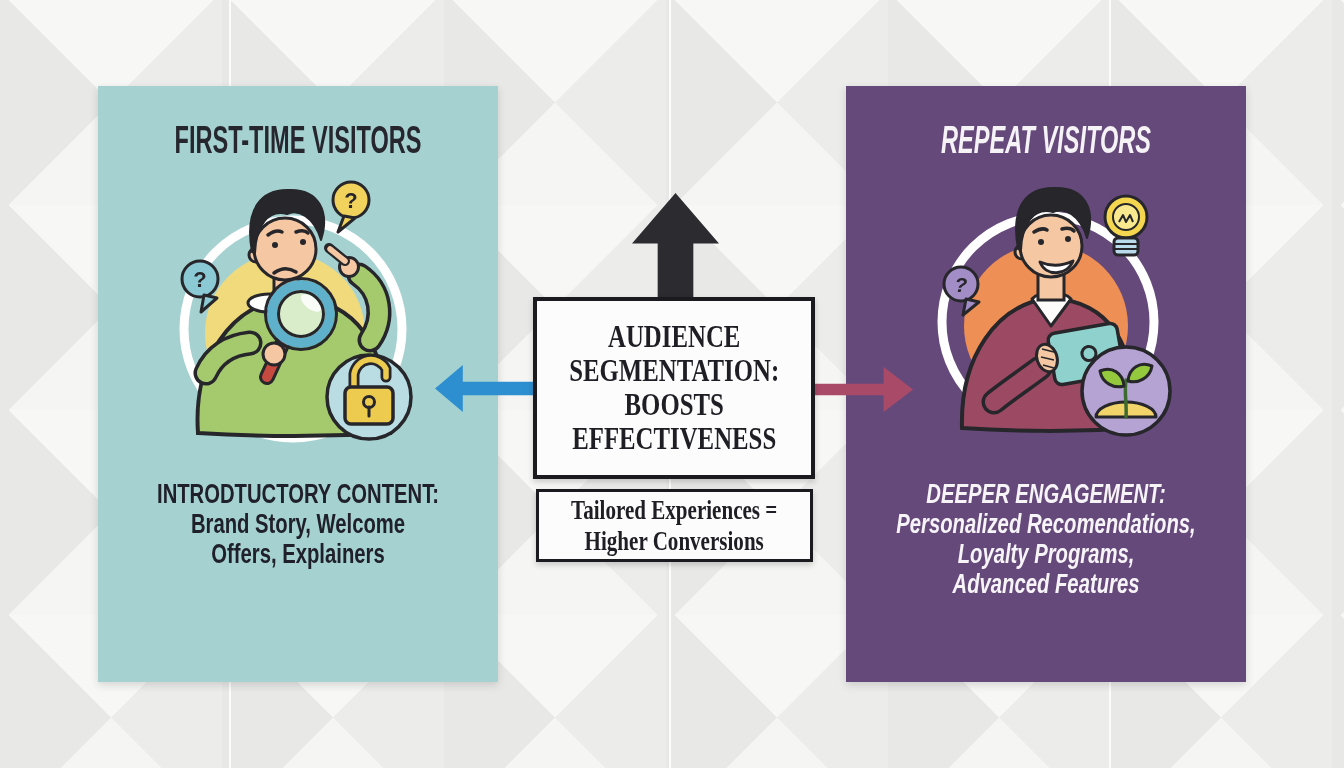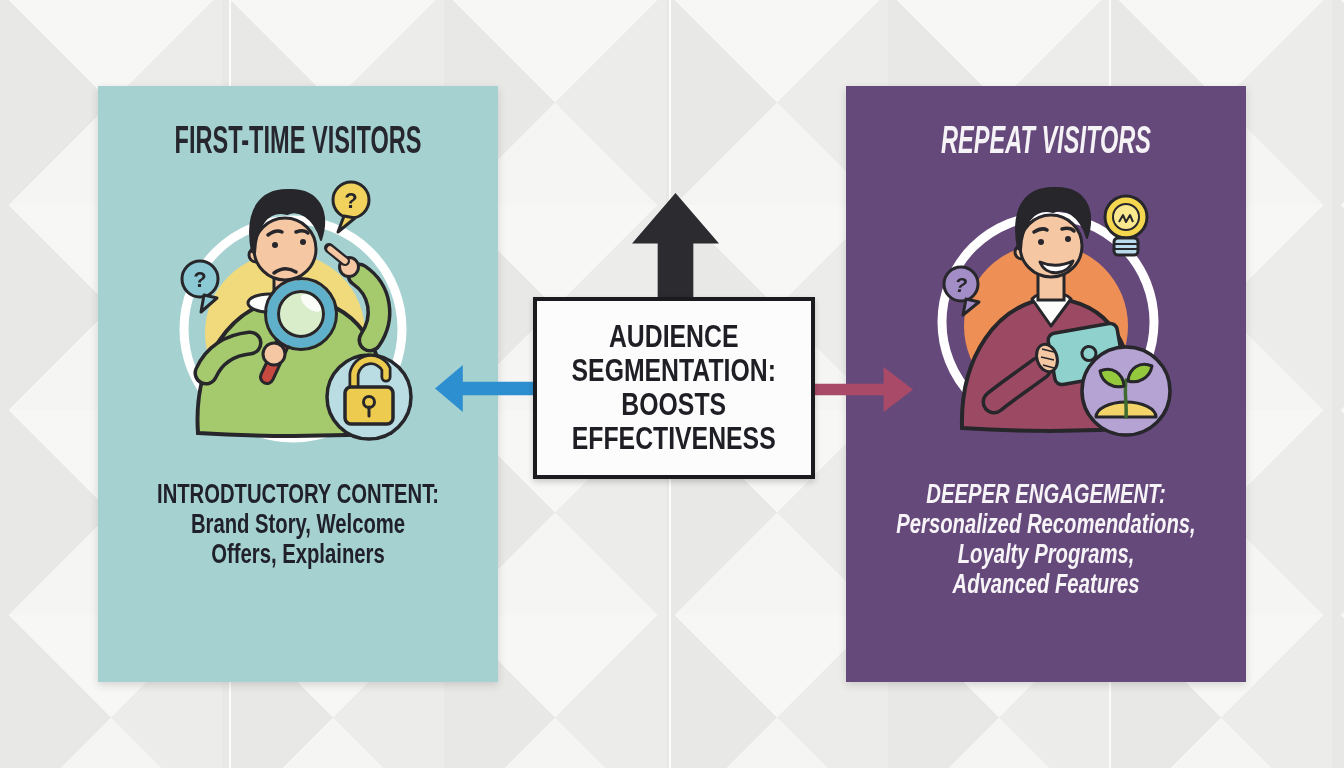--- a/index.html
+++ b/index.html
@@ -48,20 +48,21 @@
   .arrow{position:absolute;}
   .arrow-up{left:632px;top:193px;width:87px;height:105px;background:var(--up-arrow);
     clip-path:polygon(50% 0,100% 48%,70.5% 48%,70.5% 100%,29.5% 100%,29.5% 48%,0 48%);}
   .arrow-left{left:435px;top:364px;width:103px;height:49px;background:var(--left-arrow);
     clip-path:polygon(0 50%,27% 2%,27% 36%,100% 36%,100% 64%,27% 64%,27% 98%);}
   .arrow-right{left:815px;top:366px;width:98px;height:47px;background:var(--right-arrow);
     clip-path:polygon(100% 50%,70% 2%,70% 38%,0 38%,0 62%,70% 62%,70% 98%);}
   .center-box{
     position:absolute;background:var(--box-background);text-align:center;color:#1e1e24;
     box-shadow:0 3px 6px rgba(0,0,0,.18);
+    font-family:Liberation Serif, serif;
   }
   .center-box .lines{transform:scaleX(0.8);transform-origin:50% 50%;white-space:nowrap;}
   .center-box.main{left:533px;top:297px;width:282px;height:182px;border:4px solid var(--box-border);
     display:flex;align-items:center;justify-content:center;}
   .center-box.main .lines{font-size:31px;line-height:34px;font-weight:700;}
   .center-box.sub{left:536px;top:489px;width:277px;height:73px;border:3px solid var(--box-border);
     display:flex;align-items:center;justify-content:center;}
   .center-box.sub .lines{font-size:27px;line-height:31px;font-weight:700;transform:scaleX(0.78);}
 </style>
 </head>
@@ -194,14 +195,20 @@
 
   <div class="center-box main">
     <div class="lines">
       <div>AUDIENCE</div>
       <div>SEGMENTATION:</div>
       <div>BOOSTS</div>
       <div>EFFECTIVENESS</div>
     </div>
   </div>
 
+  <div class="center-box sub">
+    <div class="lines">
+      <div>Tailored Experiences =</div>
+      <div>Higher Conversions</div>
+    </div>
+  </div>
 
 </div>
 
 </body></html>

